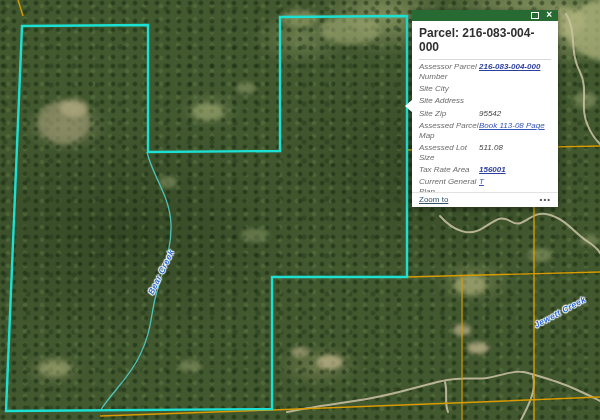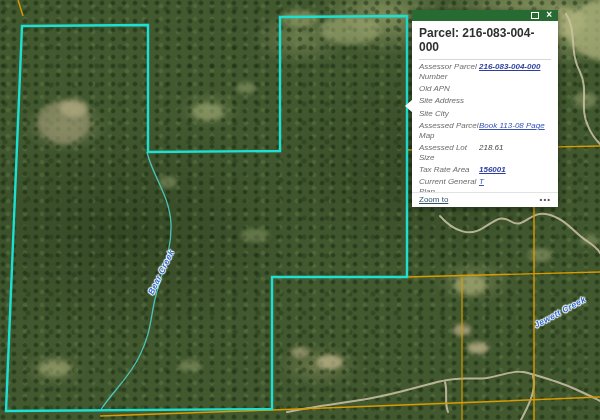--- a/index.html
+++ b/index.html
@@ -146,38 +146,38 @@
   </div>
   <div class="popup-body">
     <div class="popup-title">Parcel: 216-083-004-000</div>
     <table class="attr-table">
       <tbody>
           <tr>
             <td class="attr-label">Assessor Parcel Number</td>
             <td class="attr-value"><a class="bold">216-083-004-000</a></td>
           </tr>
           <tr>
-            <td class="attr-label">Old APN</td>
+            <td class="attr-label">Site City</td>
             <td class="attr-value"></td>
           </tr>
           <tr>
             <td class="attr-label">Site Address</td>
             <td class="attr-value"></td>
           </tr>
           <tr>
-            <td class="attr-label">Site City</td>
-            <td class="attr-value"></td>
+            <td class="attr-label">Site Zip</td>
+            <td class="attr-value">95542</td>
           </tr>
           <tr>
             <td class="attr-label">Assessed Parcel Map</td>
             <td class="attr-value"><a>Book 113-08 Page</a></td>
           </tr>
           <tr>
             <td class="attr-label">Assessed Lot Size</td>
-            <td class="attr-value">218.61</td>
+            <td class="attr-value">511.08</td>
           </tr>
           <tr>
             <td class="attr-label">Tax Rate Area</td>
             <td class="attr-value"><a class="bold">156001</a></td>
           </tr>
           <tr>
             <td class="attr-label">Current General Plan</td>
             <td class="attr-value"><a>T</a></td>
           </tr>
         </tbody>

